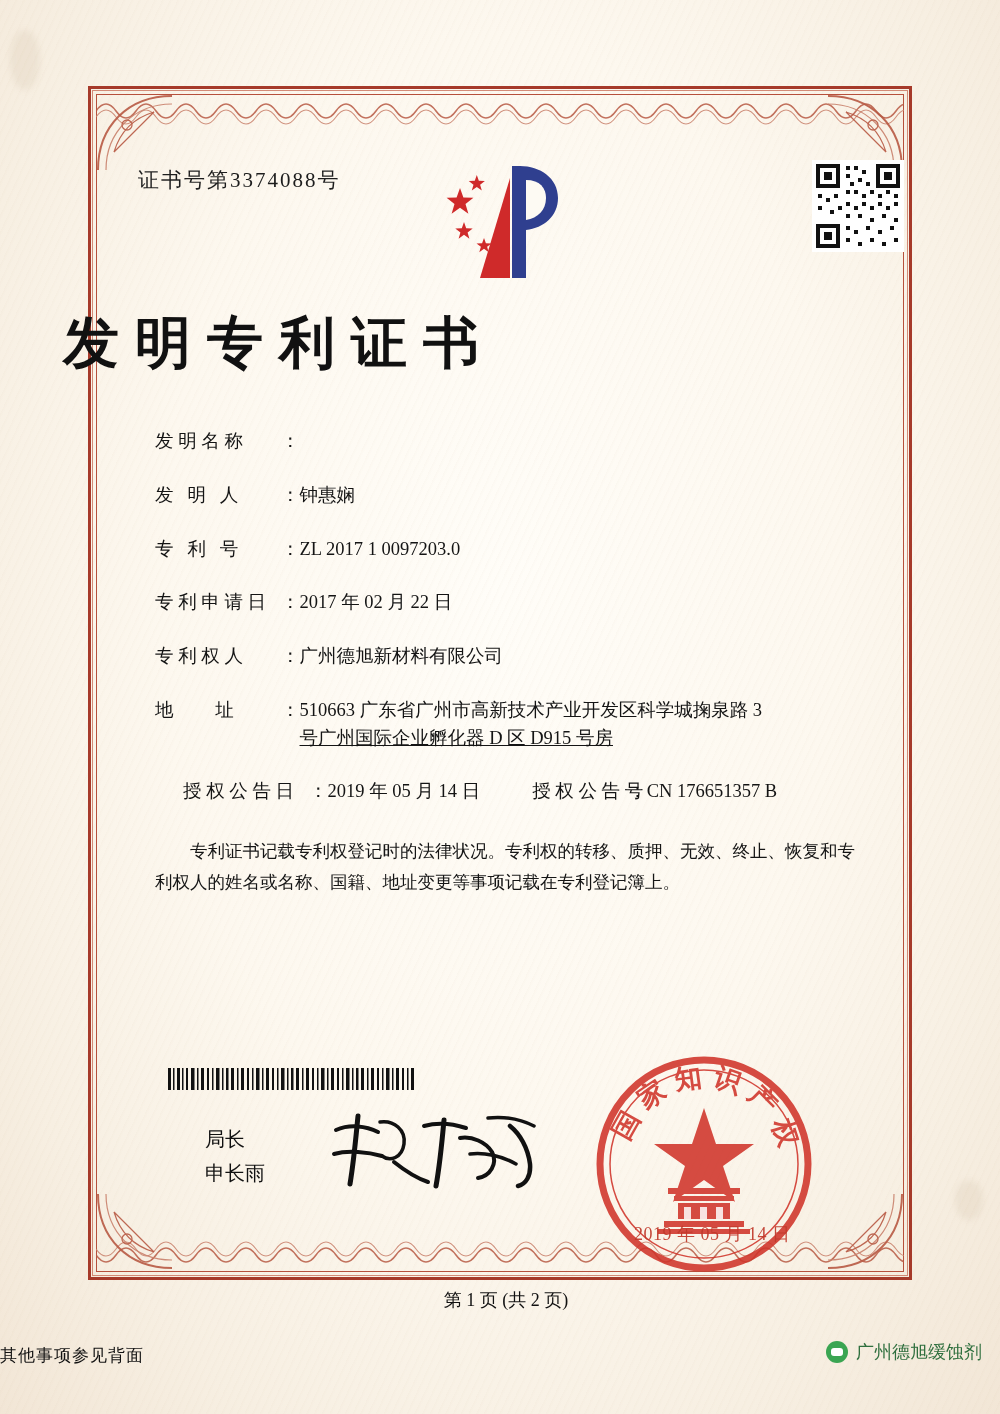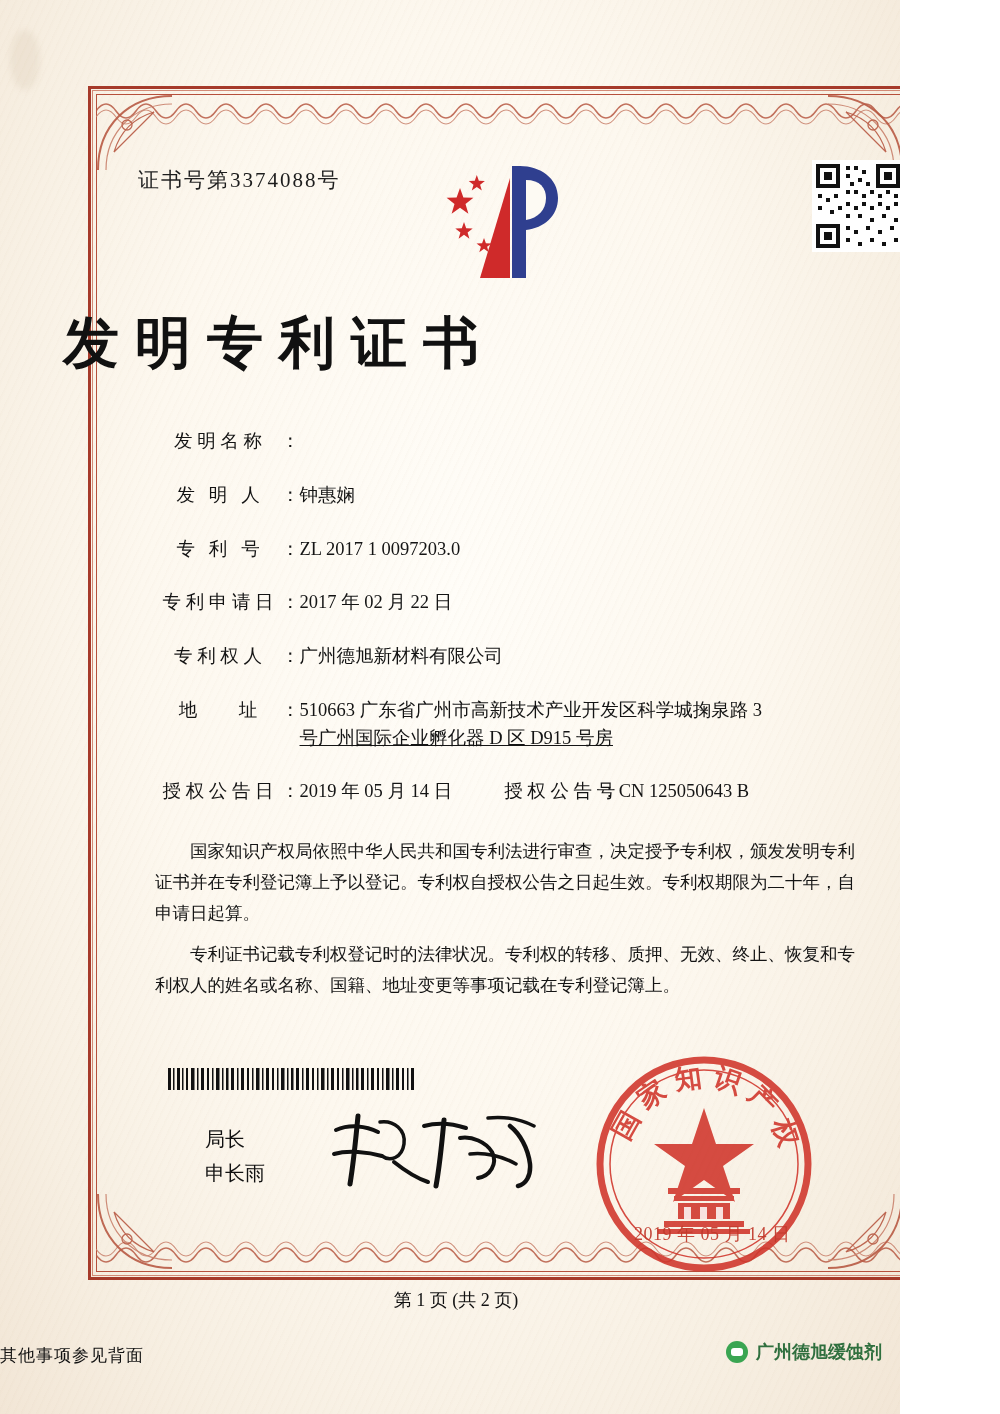--- a/index.html
+++ b/index.html
@@ -2,21 +2,21 @@
 <html lang="zh"><head>
 <meta charset="utf-8">
 <style>
   html, body {
     margin: 0;
     padding: 0;
     background: #ffffff;
   }
   .page {
     position: relative;
-    width: 900px;
+    width: 1000px;
     height: 1414px;
     background: #fdfaf3;
     overflow: hidden;
     font-family: "Liberation Sans", "DejaVu Sans", sans-serif;
   }
   
   .paper-tint {
     position: absolute;
     inset: 0;
     background:
@@ -126,31 +126,31 @@
     display: flex;
     align-items: flex-start;
     margin-bottom: 26px;
     line-height: 1.5;
   }
   .f-label {
     width: 126px;
     flex: 0 0 126px;
     white-space: pre;
     letter-spacing: 0px;
-    text-align: center;
   }
   .f-colon { flex: 0 0 10px; }
   .f-value { flex: 1; }
   .f-value .l2 { display: block; text-decoration: underline; }
 
   .row-2col {
     display: flex;
     align-items: flex-start;
     margin-bottom: 22px;
     line-height: 1.5;
+    margin-left: 28px;
   }
   .col-b { margin-left: 52px; display: flex; }
   .col-b .f-label { width: 96px; flex: 0 0 96px; }
 
   .paras {
     position: absolute;
     left: 155px;
     top: 836px;
     width: 700px;
     font-size: 17.5px;
@@ -221,21 +221,20 @@
   .wm {
     position: absolute;
     right: 18px;
     top: 1340px;
     display: flex;
     align-items: center;
     gap: 8px;
     color: #2f6f3e;
     font-size: 18px;
     font-family: "Liberation Serif", "DejaVu Serif", serif;
-    font-weight: bold;
   }
   .wm-icon {
     width: 22px; height: 22px;
     border-radius: 50%;
     background: #3aa552;
     display: inline-block;
     position: relative;
   }
   .wm-icon::after {
     content: "";
@@ -429,27 +428,26 @@
       </span>
     </div>
 
     <div class="row-2col">
       <span class="f-label">授 权 公 告 日</span>
       <span class="f-colon">：</span>
       <span>2019 年 05 月 14 日</span>
       <span class="col-b">
         <span class="f-label">授 权 公 告 号</span>
         <span class="f-colon">：</span>
-        <span>CN 125050643 B</span>
+        <span>CN 176651357 B</span>
       </span>
     </div>
   </div>
 
   <div class="paras">
-    <p>国家知识产权局依照中华人民共和国专利法进行审查，决定授予专利权，颁发发明专利证书并在专利登记簿上予以登记。专利权自授权公告之日起生效。专利权期限为二十年，自申请日起算。</p>
     <p>专利证书记载专利权登记时的法律状况。专利权的转移、质押、无效、终止、恢复和专利权人的姓名或名称、国籍、地址变更等事项记载在专利登记簿上。</p>
   </div>
 
   <div class="barcode">
     <svg width="250" height="22" viewBox="0 0 250 22" xmlns="http://www.w3.org/2000/svg">
       <g fill="#111">
         <rect x="0" y="0" width="3" height="22"></rect>
           <rect x="5" y="0" width="1.5" height="22"></rect>
         <rect x="9" y="0" width="3" height="22"></rect>
           <rect x="14" y="0" width="1.5" height="22"></rect>

